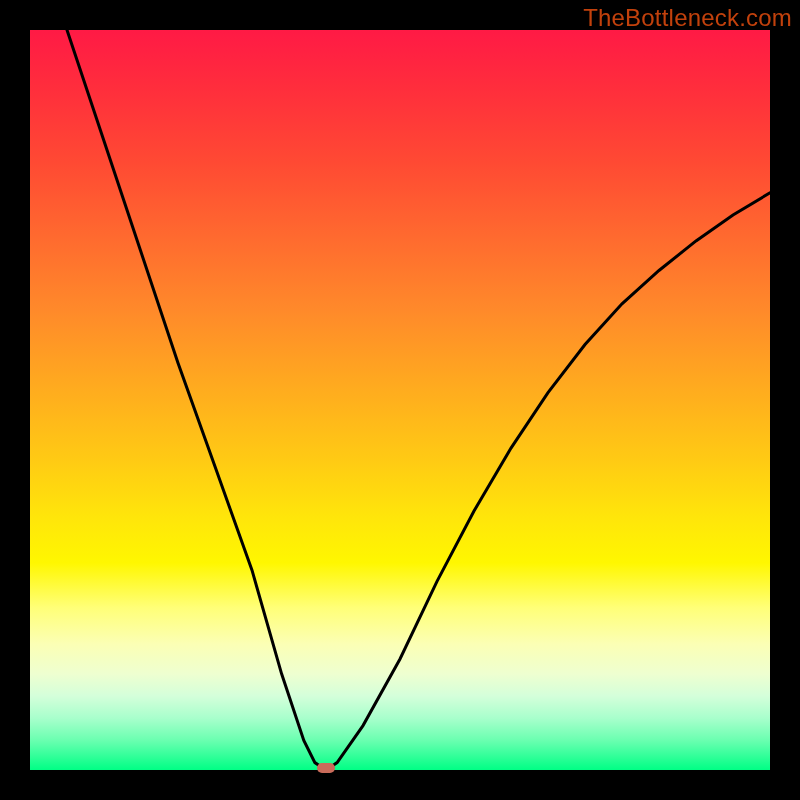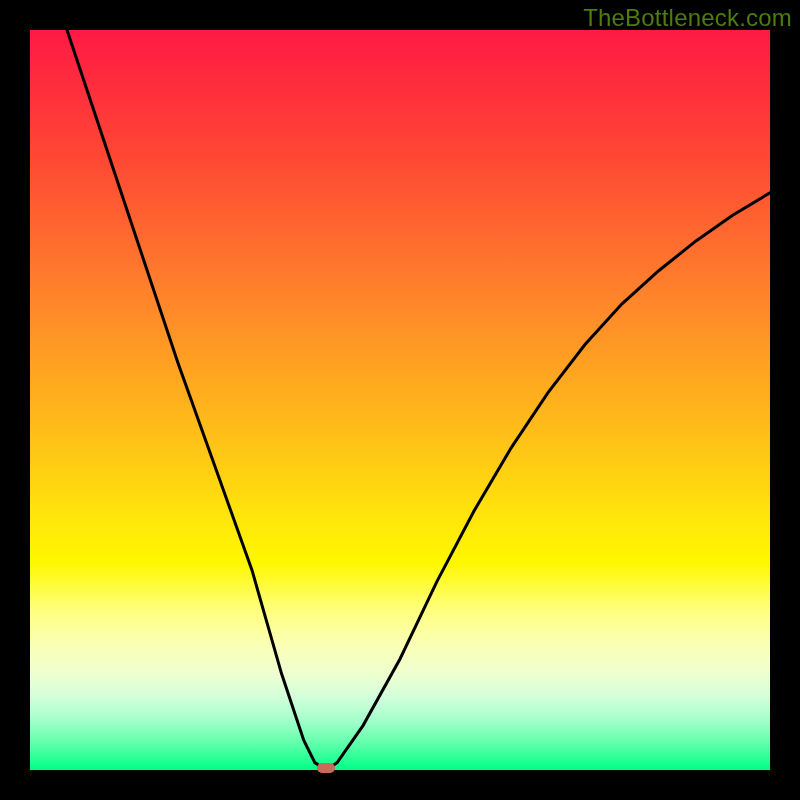--- a/index.html
+++ b/index.html
@@ -34,21 +34,21 @@
       #d4ffda 90%,
       #a8ffcc 93%,
       #6affb0 96%,
       #00ff85 100%
     );
   }
   .watermark {
     position: absolute;
     top: 4px;
     right: 8px;
-    color: #4d7c0f;
+    color: #c2410c;
     font-size: 24px;
     font-weight: 500;
     letter-spacing: 0.2px;
     z-index: 10;
   }
   svg.curve {
     position: absolute;
     left: 0;
     top: 0;
     width: 740px;

